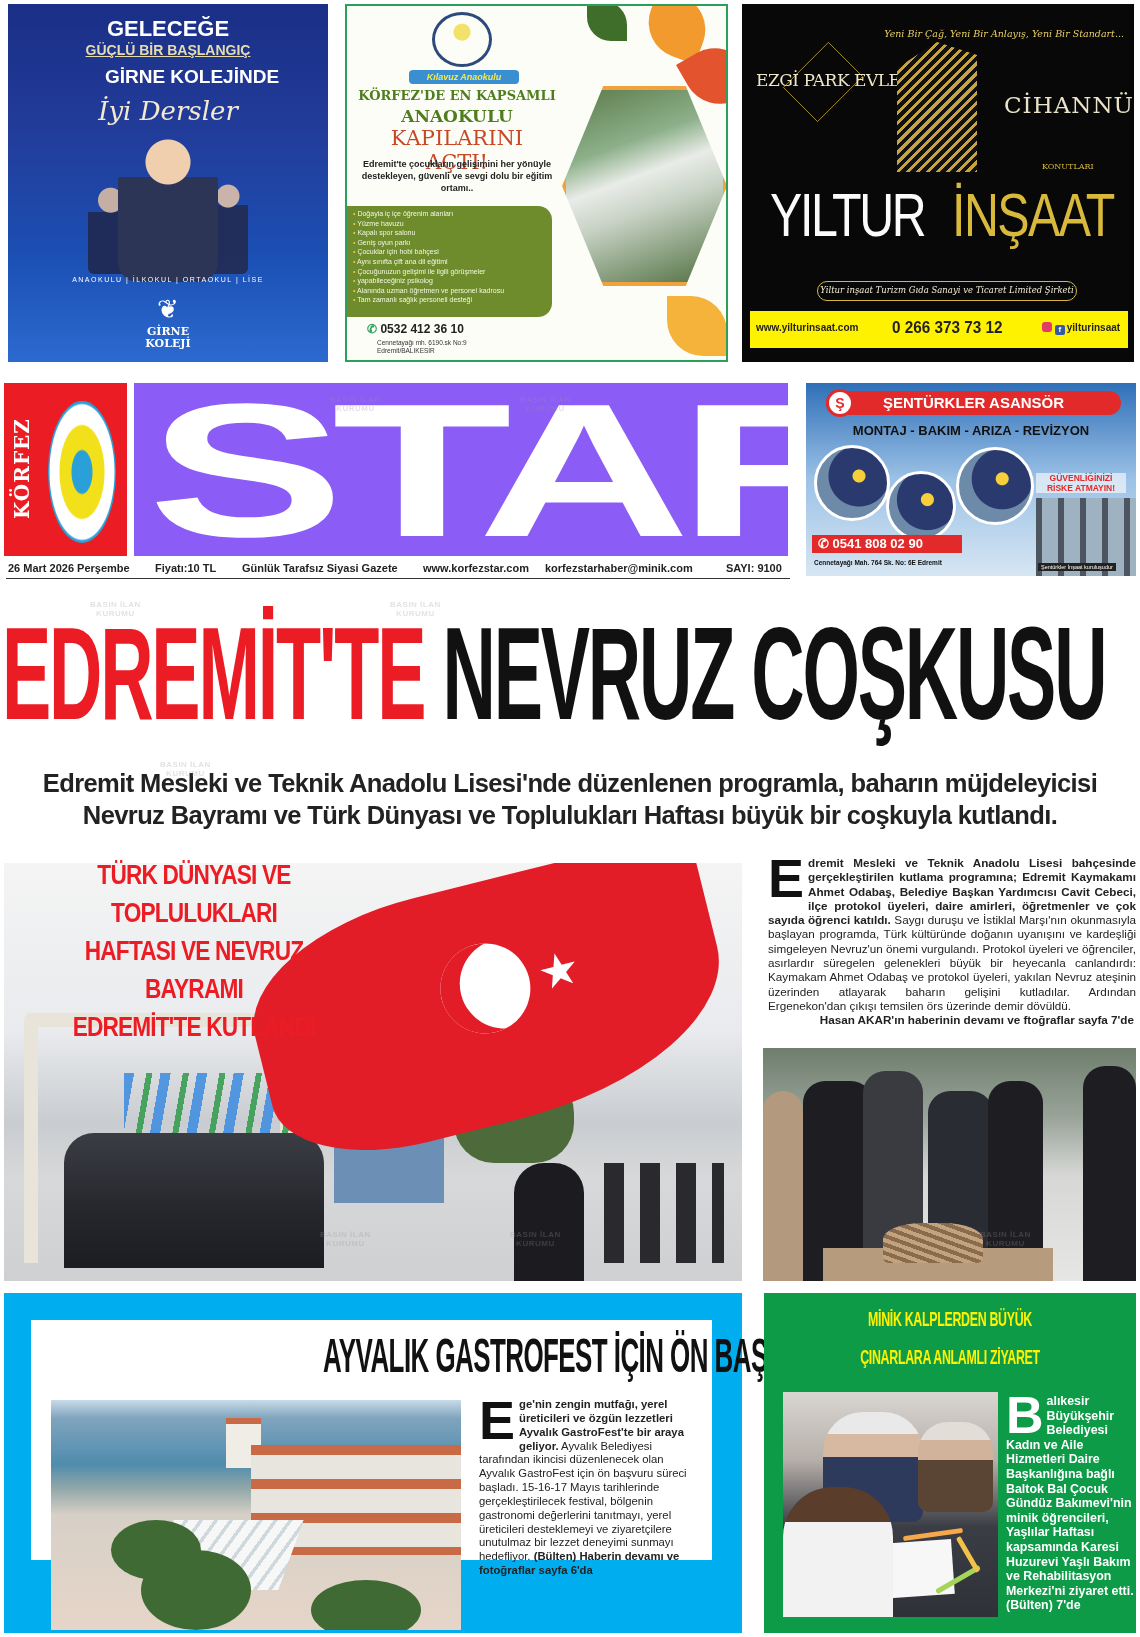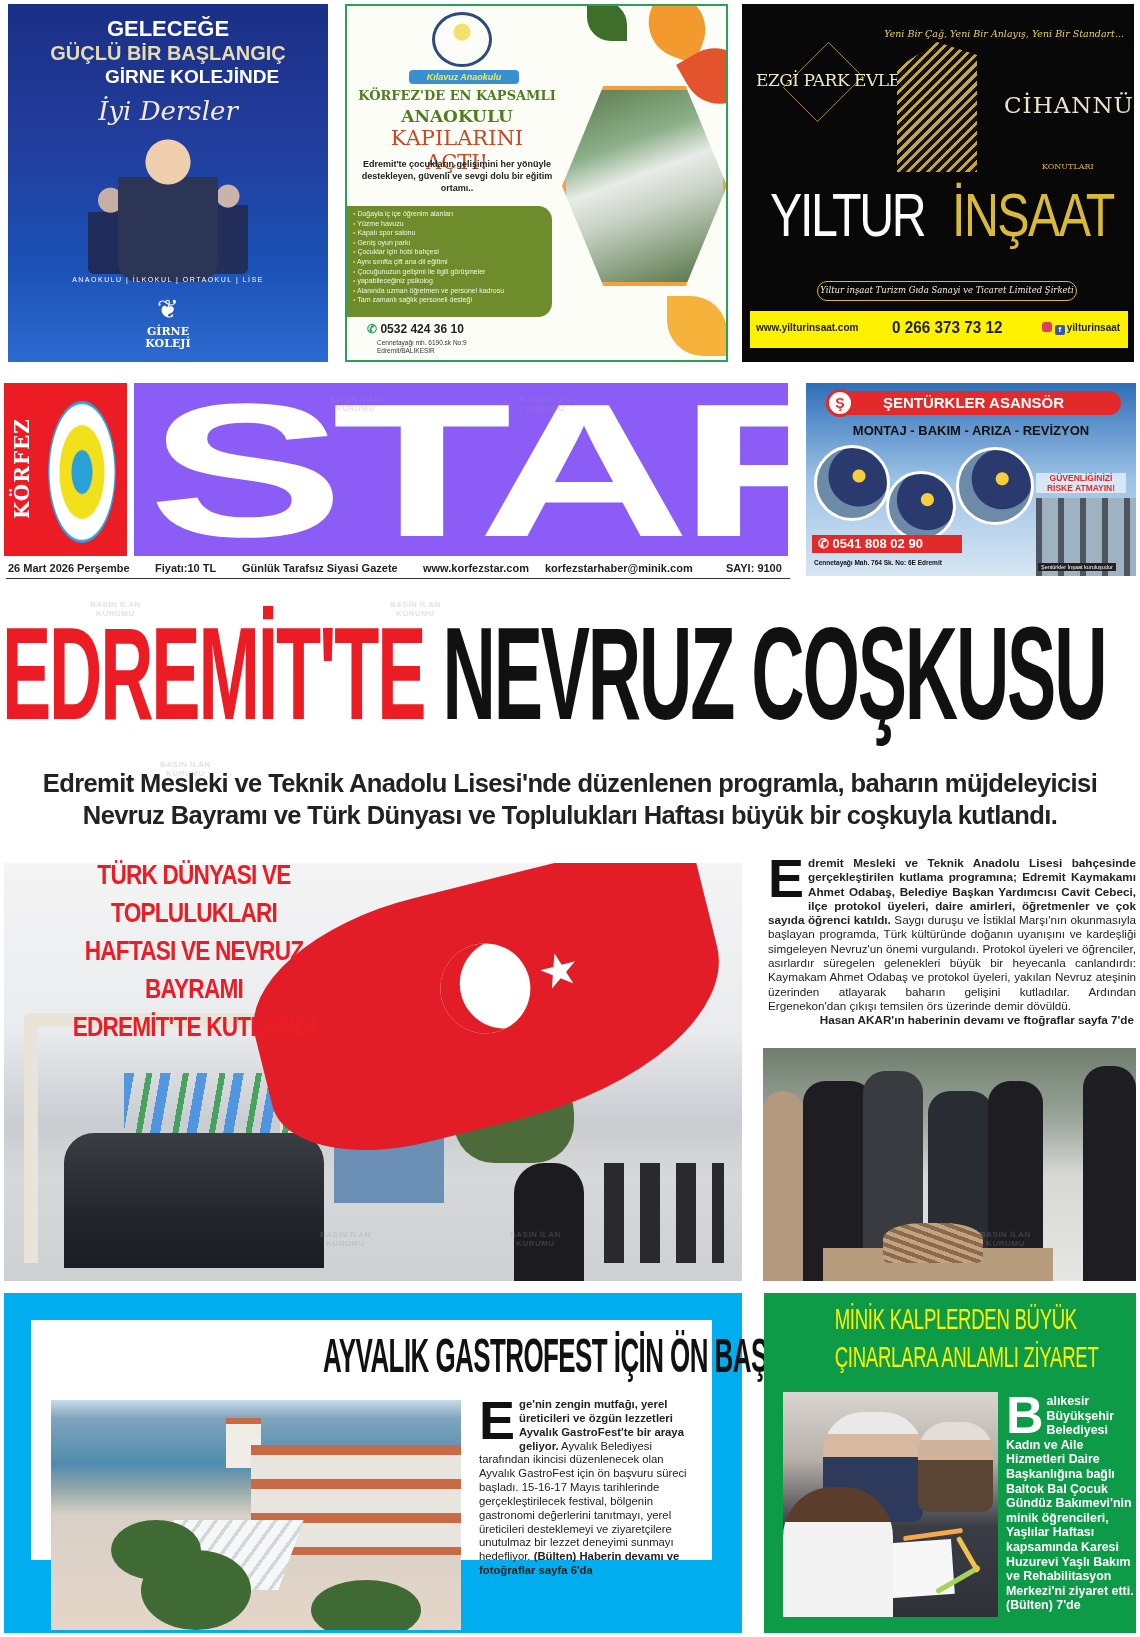--- a/index.html
+++ b/index.html
@@ -2,21 +2,21 @@
 <html><head>
 <meta charset="utf-8">
 <style>
   * { box-sizing: border-box; margin: 0; padding: 0; }
   body { width: 1140px; height: 1637px; background: #ffffff; position: relative; overflow: hidden; font-family: "Liberation Sans", sans-serif; color: #111; }
   .abs { position: absolute; }
 
   
   .ad1 { left: 8px; top: 4px; width: 320px; height: 358px; background: linear-gradient(180deg,#1a2f86 0%,#223c9a 35%,#1b4fb3 70%,#2c6ad0 100%); overflow: hidden; }
   .ad1 .l1 { position:absolute; top:12px; width:100%; text-align:center; color:#fff; font-weight:bold; font-size:22px; }
-  .ad1 .l2 { position:absolute; top:38px; width:100%; text-align:center; color:#e7dcae; font-weight:bold; font-size:20px; }
+  .ad1 .l2 { position:absolute; top:38px; width:100%; text-align:center; color:#e7dcae; font-weight:bold; font-size:14px;text-decoration:underline; }
   .ad1 .l3 { position:absolute; top:62px; width:100%; text-align:center; color:#fff; font-weight:bold; font-size:19px;padding-left:48px; }
   .ad1 .script { position:absolute; top:92px; width:100%; text-align:center; color:#f3ead0; font-family:"DejaVu Serif", serif; font-style:italic; font-size:26px; }
   .ad1 .girl { position:absolute; left:110px; top:128px; width:100px; height:150px; border-radius:50px 50px 20px 20px; background: radial-gradient(circle at 50% 20%, #f0cfae 0 22px, transparent 23px), linear-gradient(180deg, transparent 0 45px, #2c3556 45px 100%); }
   .ad1 .kid2 { position:absolute; left:80px; top:180px; width:45px; height:90px; border-radius:20px 20px 6px 6px; background: radial-gradient(circle at 50% 18%, #e3c1a3 0 12px, transparent 13px), linear-gradient(180deg, transparent 0 28px, #20264a 28px 100%); opacity:.85; }
   .ad1 .kid3 { position:absolute; left:200px; top:175px; width:40px; height:95px; border-radius:20px 20px 6px 6px; background: radial-gradient(circle at 50% 18%, #e8c8ab 0 11px, transparent 12px), linear-gradient(180deg, transparent 0 26px, #23294c 26px 100%); opacity:.85; }
   .ad1 .levels { position:absolute; top:272px; width:100%; text-align:center; color:#fff; font-size:7px; letter-spacing:1.5px; }
   .ad1 .crest { position:absolute; left:138px; top:290px; width:44px; height:30px; color:#fff; font-size:26px; text-align:center; line-height:30px; }
   .ad1 .school { position:absolute; top:322px; width:100%; text-align:center; color:#fff; font-family:"DejaVu Serif", serif; font-weight:bold; font-size:11px; line-height:12px; }
 
   .ad2 { left: 345px; top: 4px; width: 383px; height: 358px; background:#fdfdf8; border:2px solid #2aa05a; overflow:hidden; }
@@ -111,21 +111,21 @@
   .photo3 .roofs { position:absolute; left:200px; top:45px; width:210px; height:110px; background: repeating-linear-gradient(180deg,#c86a45 0 10px,#e8e4de 10px 34px); }
   .photo3 .tower { position:absolute; left:175px; top:18px; width:35px; height:50px; background:#f0ece6; border-top:6px solid #c86a45; }
   .photo3 .tree { position:absolute; border-radius:50%; background:#3f6a34; }
   .photo3 .tents { position:absolute; left:110px; top:120px; width:130px; height:70px; background: repeating-linear-gradient(110deg,#f7f7f7 0 10px,#cfd8dc 10px 14px); transform:skewX(-20deg); }
   .story2-text { left: 479px; top: 1398px; width: 213px; font-size:11.3px; line-height:13.85px; color:#222; }
   .story2-text .dropcap { font-size:54px; line-height:42px; margin:1px 4px 0 0; }
   .story2-text b { font-weight:bold; }
 
   
   .green-box { left: 764px; top: 1293px; width: 372px; height: 340px; background:#0d9b48; }
-  .story3-title { left: 764px; top: 1300px; width: 372px; text-align:center; color:#fff200; font-weight:normal; font-size:30px; line-height:38px; white-space:nowrap; }
+  .story3-title { left: 764px; top: 1300px; width: 372px; text-align:center; color:#fff200; font-weight:bold; font-size:20px; line-height:38px; white-space:nowrap; }
   .story3-title .t { display:block; transform:scaleX(0.62); transform-origin:center; letter-spacing:-0.5px; }
   .photo4 { left: 783px; top: 1392px; width: 215px; height: 225px; background: linear-gradient(180deg,#d9d5d1 0%,#b7b0aa 30%,#3a3d45 60%,#2f3137 100%); overflow:hidden; }
   .photo4 .girl { position:absolute; left:0; top:95px; width:110px; height:130px; background: linear-gradient(180deg,#5a3d2b 0 35px,#f2f2f2 35px); border-radius:50px 50px 0 0; }
   .photo4 .man1 { position:absolute; left:40px; top:20px; width:100px; height:110px; background: linear-gradient(180deg,#e9e9e9 0 22px,#d7b8a0 22px 45px,#2d3a5c 45px); border-radius:40px 40px 10px 10px; }
   .photo4 .man2 { position:absolute; left:135px; top:30px; width:75px; height:90px; background: linear-gradient(180deg,#e2ddd6 0 18px,#d1b29b 18px 38px,#5a4535 38px); border-radius:30px 30px 10px 10px; }
   .photo4 .paper { position:absolute; left:80px; top:150px; width:90px; height:55px; background:#f7f7f7; transform:rotate(-4deg); }
   .photo4 .pencil { position:absolute; height:5px; border-radius:2px; }
   .story3-text { left: 1006px; top: 1394px; width: 128px; color:#fff; font-weight:bold; font-size:12.4px; line-height:14.6px; }
   .story3-text .dropcap { color:#fff; font-size:52px; line-height:41px; margin:1px 3px 0 0; }
 
@@ -168,21 +168,21 @@
     <div>Kapalı spor salonu</div>
     <div>Geniş oyun parkı</div>
     <div>Çocuklar için hobi bahçesi</div>
     <div>Aynı sınıfta çift ana dil eğitimi</div>
     <div>Çocuğunuzun gelişimi ile ilgili görüşmeler</div>
     <div>yapabileceğiniz psikolog</div>
     <div>Alanında uzman öğretmen ve personel kadrosu</div>
     <div>Tam zamanlı sağlık personeli desteği</div>
   </div>
   <div class="hex"></div>
-  <div class="phone">0532 424 36 10</div>
+  <div class="phone">0532 412 36 10</div>
   <div class="addr">
     <div>Cennetayağı mh. 6190.sk No:9</div>
     <div>Edremit/BALIKESİR</div>
   </div>
 </div>
 
 <div class="abs ad3">
   <div class="slogan">Yeni Bir Çağ, Yeni Bir Anlayış, Yeni Bir Standart...</div>
   <div class="ezgi-frame"></div>
   <div class="ezgi">EZGİ PARK EVLERİ</div>

